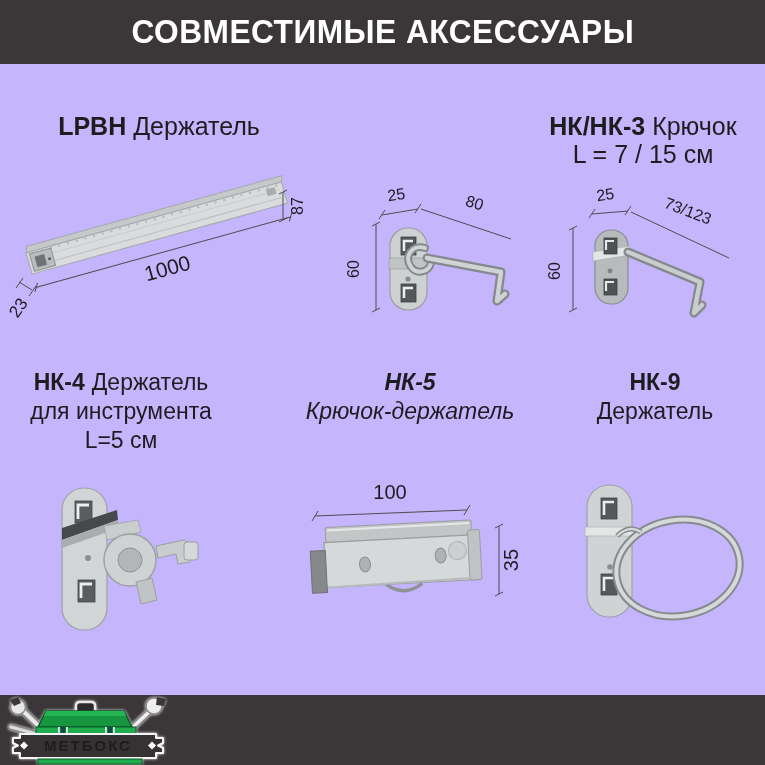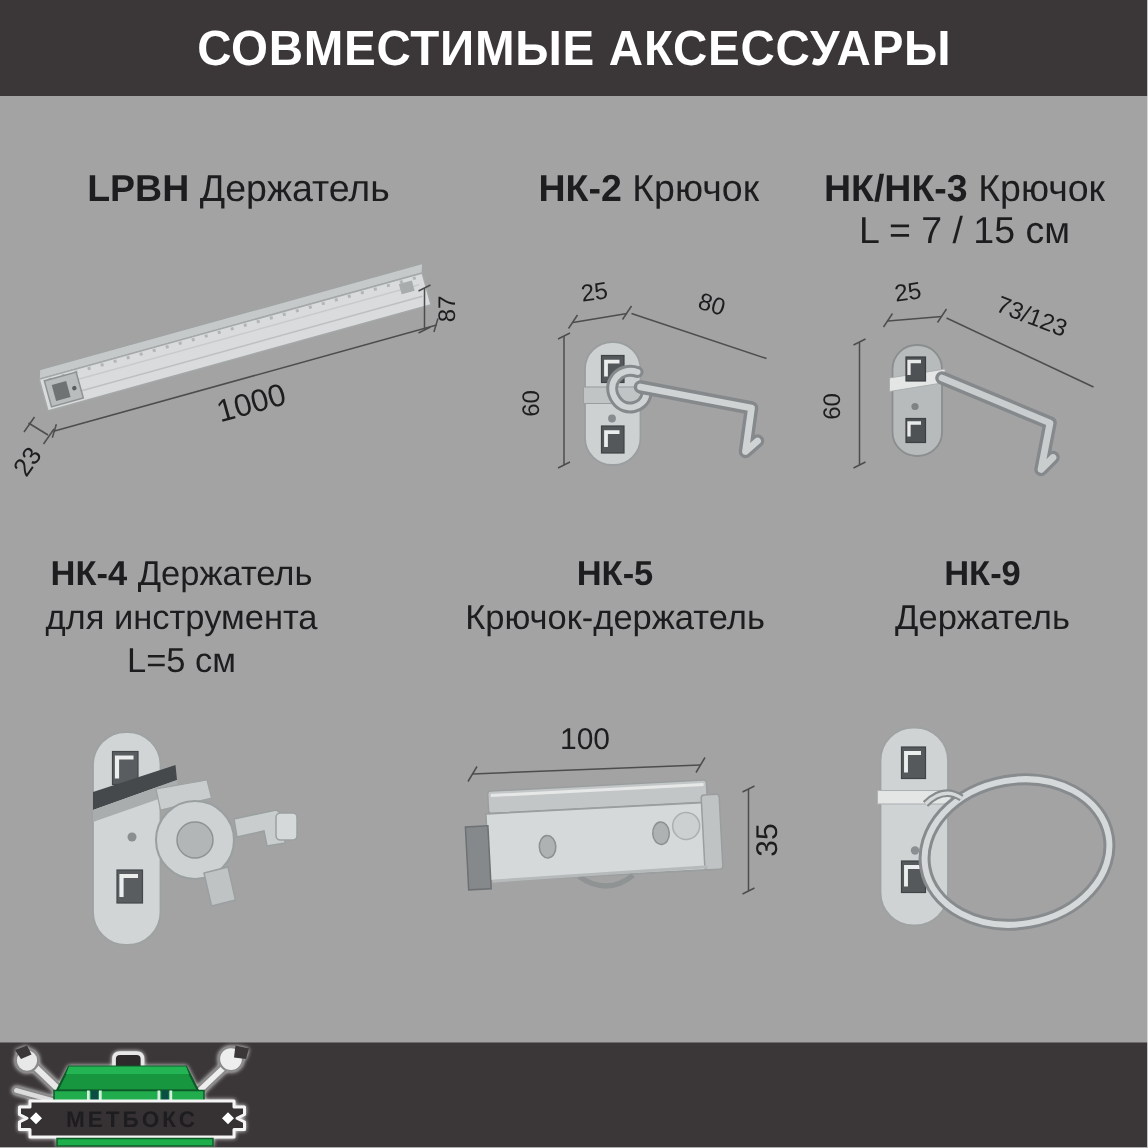--- a/index.html
+++ b/index.html
@@ -1,16 +1,16 @@
 <!DOCTYPE html>
 <html><head>
 <meta charset="utf-8">
 <style>
   html,body{margin:0;padding:0;background:#fff;}
-  #canvas{position:relative;width:765px;height:765px;background:#a3a3a3;overflow:hidden;
+  #canvas{position:relative;width:765px;height:765px;background:#c4b5fd;overflow:hidden;
           font-family:"Liberation Sans",sans-serif;color:#1d1d1f;}
   
   .topbar{position:absolute;left:0;top:0;width:765px;height:64px;background:#3b3637;
           display:flex;align-items:center;justify-content:center;}
   .topbar h1{margin:0;color:#ffffff;font-size:33px;font-weight:700;letter-spacing:.5px;
              transform:scaleX(.96);white-space:nowrap;}
   
   .bottombar{position:absolute;left:0;top:695px;width:765px;height:72px;background:#3b3637;}
   
   .plabel{position:absolute;text-align:center;}
@@ -29,23 +29,20 @@
 <div id="canvas">
 
   <div class="topbar">
     <h1>СОВМЕСТИМЫЕ АКСЕССУАРЫ</h1>
   </div>
 
   <div class="plabel r1" style="left:18px;top:112px;width:282px;">
     <div><span class="b sp">LPBH</span><span>Держатель</span></div>
   </div>
 
-  <div class="plabel r1" style="left:350px;top:112px;width:165px;">
-    <div><span class="b sp">НК-2</span><span>Крючок</span></div>
-  </div>
 
   <div class="plabel r1" style="left:548px;top:112px;width:190px;">
     <div><span class="b sp">НК/НК-3</span><span>Крючок</span></div>
     <div>L = 7 / 15 см</div>
   </div>
 
   <svg style="left:6px;top:178px;" width="310" height="140" viewBox="0 0 310 140">
     <g transform="translate(26,96) rotate(-15.5)">
       <polygon points="0,-22 265,-22 267,-28 2,-28" fill="#c6c9ca" stroke="#a0a4a5" stroke-width="0.8"></polygon>
       <rect x="0" y="-22" width="265" height="22" fill="#d9dbdc" stroke="#a4a8a9" stroke-width="1"></rect>
@@ -128,21 +125,21 @@
       <path d="M 80,70 L 152,100 L 146,131 L 154,123" fill="none" stroke="#c9cdce" stroke-width="4.5" stroke-linejoin="round" stroke-linecap="round"></path>
     </g>
   </svg>
 
   <div class="plabel r2" style="left:8px;top:368px;width:226px;text-align:center;">
     <div><span class="b sp">НК-4</span><span>Держатель</span></div>
     <div>для инструмента</div>
     <div>L=5 см</div>
   </div>
 
-  <div class="plabel r2" style="left:290px;top:368px;width:240px;">
+  <div class="plabel r2" style="left:290px;top:368px;width:240px;font-style:italic;">
     <div class="b">НК-5</div>
     <div>Крючок-держатель</div>
   </div>
 
   <div class="plabel r2" style="left:560px;top:368px;width:190px;">
     <div class="b">НК-9</div>
     <div>Держатель</div>
   </div>
 
   <svg style="left:38px;top:468px;" width="190" height="165" viewBox="0 0 190 165">

